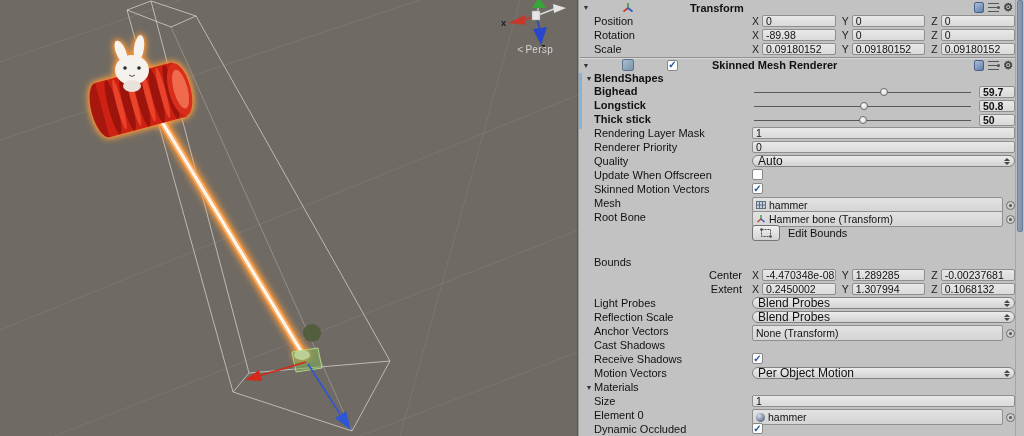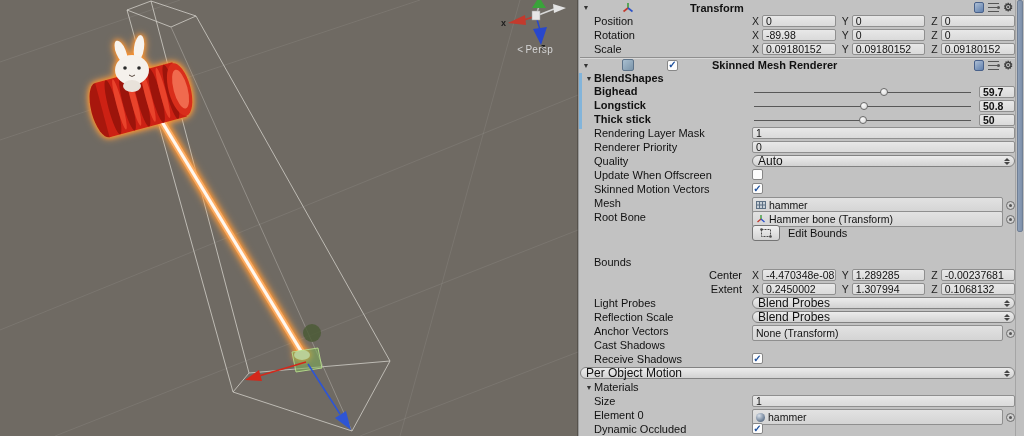--- a/index.html
+++ b/index.html
@@ -475,20 +475,21 @@
       <div class="row">
         <span class="lbl">Cast Shadows</span>
       </div>
       <div class="row">
         <span class="lbl">Receive Shadows</span>
         <div class="ctrl">
             <span class="cb">✓</span>
           </div>
       </div>
       <div class="row">
+        <span class="lbl">Motion Vectors</span>
         <div class="ctrl">
             <div class="dd">
           <span>Per Object Motion</span>
           <span class="dd-arrows">
                 <i class="up"></i>
                 <i class="dn"></i>
               </span>
         </div>
           </div>
       </div>

